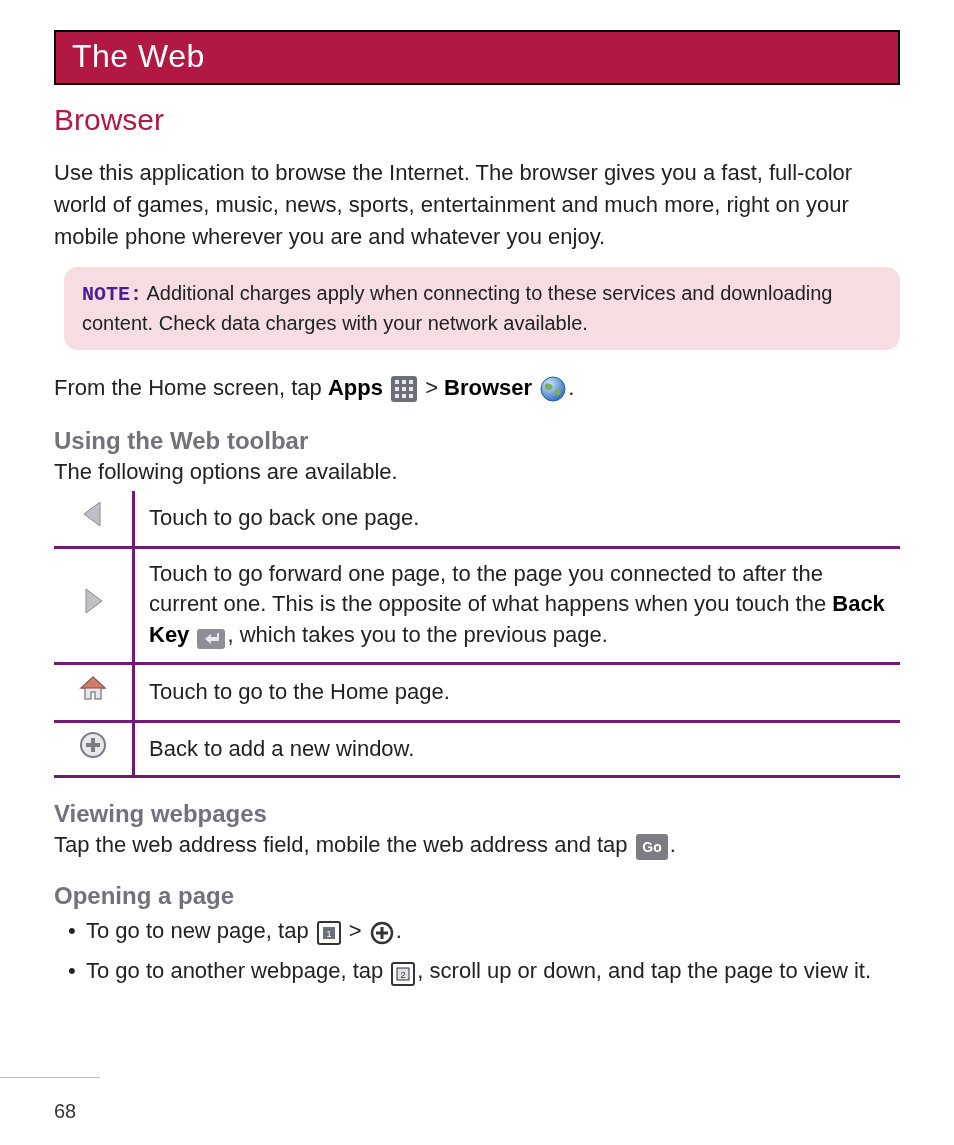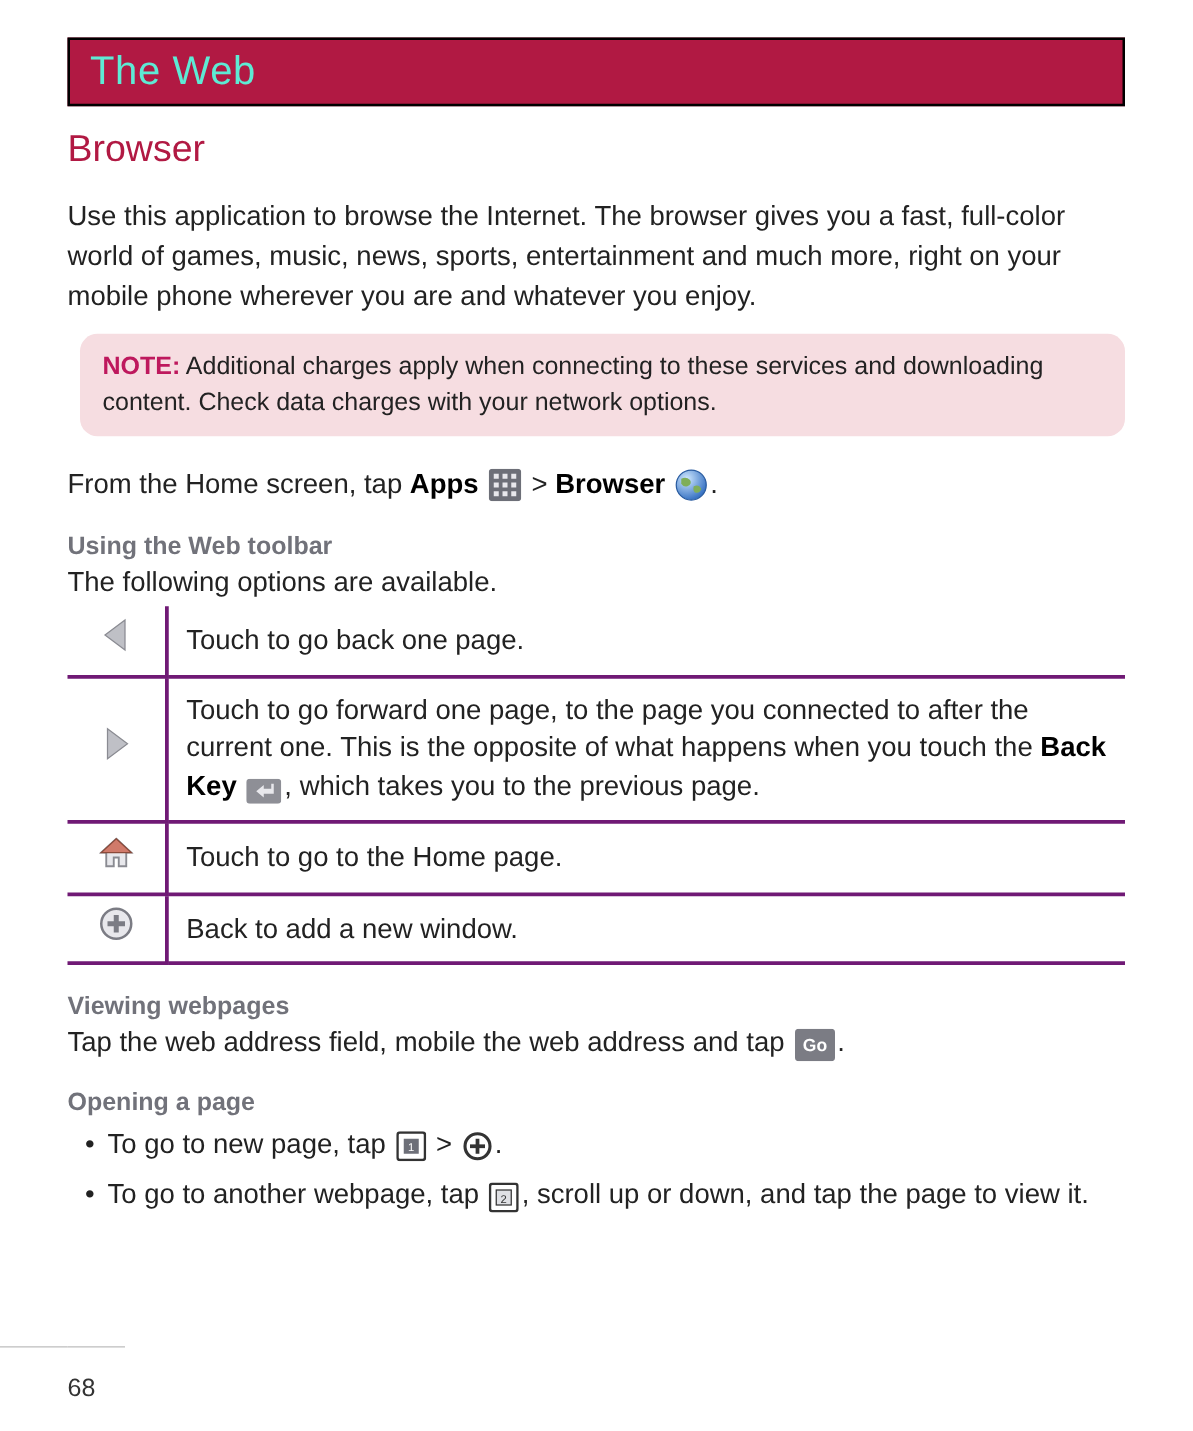--- a/index.html
+++ b/index.html
@@ -13,21 +13,21 @@
   .page {
     width: 954px;
     height: 1145px;
     box-sizing: border-box;
     padding: 30px 54px 20px 54px;
     position: relative;
   }
   .header-bar {
     background: #b11943;
     border: 2px solid #000;
-    color: #5eead4;
+    color: #ffffff;
     font-size: 32px;
     font-weight: 400;
     padding: 6px 16px 8px 16px;
     font-family: Georgia, "Times New Roman", serif;
     letter-spacing: 0.5px;
   }
   .header-bar span {
     font-family: "Helvetica Neue", Arial, sans-serif;
     font-weight: 300;
   }
@@ -43,30 +43,30 @@
     margin: 20px 0 14px 0;
   }
   .note-box {
     background: #f6dde1;
     border-radius: 14px;
     padding: 12px 18px;
     margin: 6px 0 14px 10px;
     font-size: 20px;
     line-height: 1.45;
   }
-  .note-box .bold { font-weight: 700; color:#be185d; }
+  .note-box .bold { font-weight: 700; color:#4c1d95;font-family:Liberation Mono, monospace; }
   .from-line {
     font-size: 22px;
     line-height: 1.45;
     margin-bottom: 14px;
   }
   .bld { font-weight: 700; color:#000; }
   h3.sub {
     color: #71727a;
-    font-size: 20px;
+    font-size: 24px;
     font-weight: 600;
     margin: 22px 0 4px 0;
   }
   .sub-intro {
     font-size: 22px;
     margin: 4px 0 6px 0;
   }
   table.toolbar {
     border-collapse: collapse;
     width: 100%;
@@ -145,21 +145,21 @@
 
   <div class="header-bar">
     <span>The Web</span>
   </div>
 
   <h2 class="section">Browser</h2>
 
   <p class="body-text">Use this application to browse the Internet. The browser gives you a fast, full-color world of games, music, news, sports, entertainment and much more, right on your mobile phone wherever you are and whatever you enjoy.</p>
 
   <div class="note-box">
-    <span class="bold">NOTE:</span><span> Additional charges apply when connecting to these services and downloading content. Check data charges with your network options.</span>
+    <span class="bold">NOTE:</span><span> Additional charges apply when connecting to these services and downloading content. Check data charges with your network available.</span>
   </div>
 
   <p class="from-line">
     <span>From the Home screen, tap </span>
     <span class="bld">Apps</span>
     <span class="icon-box inline-icon">
       <svg width="26" height="26">
         <rect x="0" y="0" width="26" height="26" rx="3" fill="#6d6f78"></rect>
         <g fill="#e8e8ec">
           <rect x="4" y="4" width="4" height="4"></rect>

